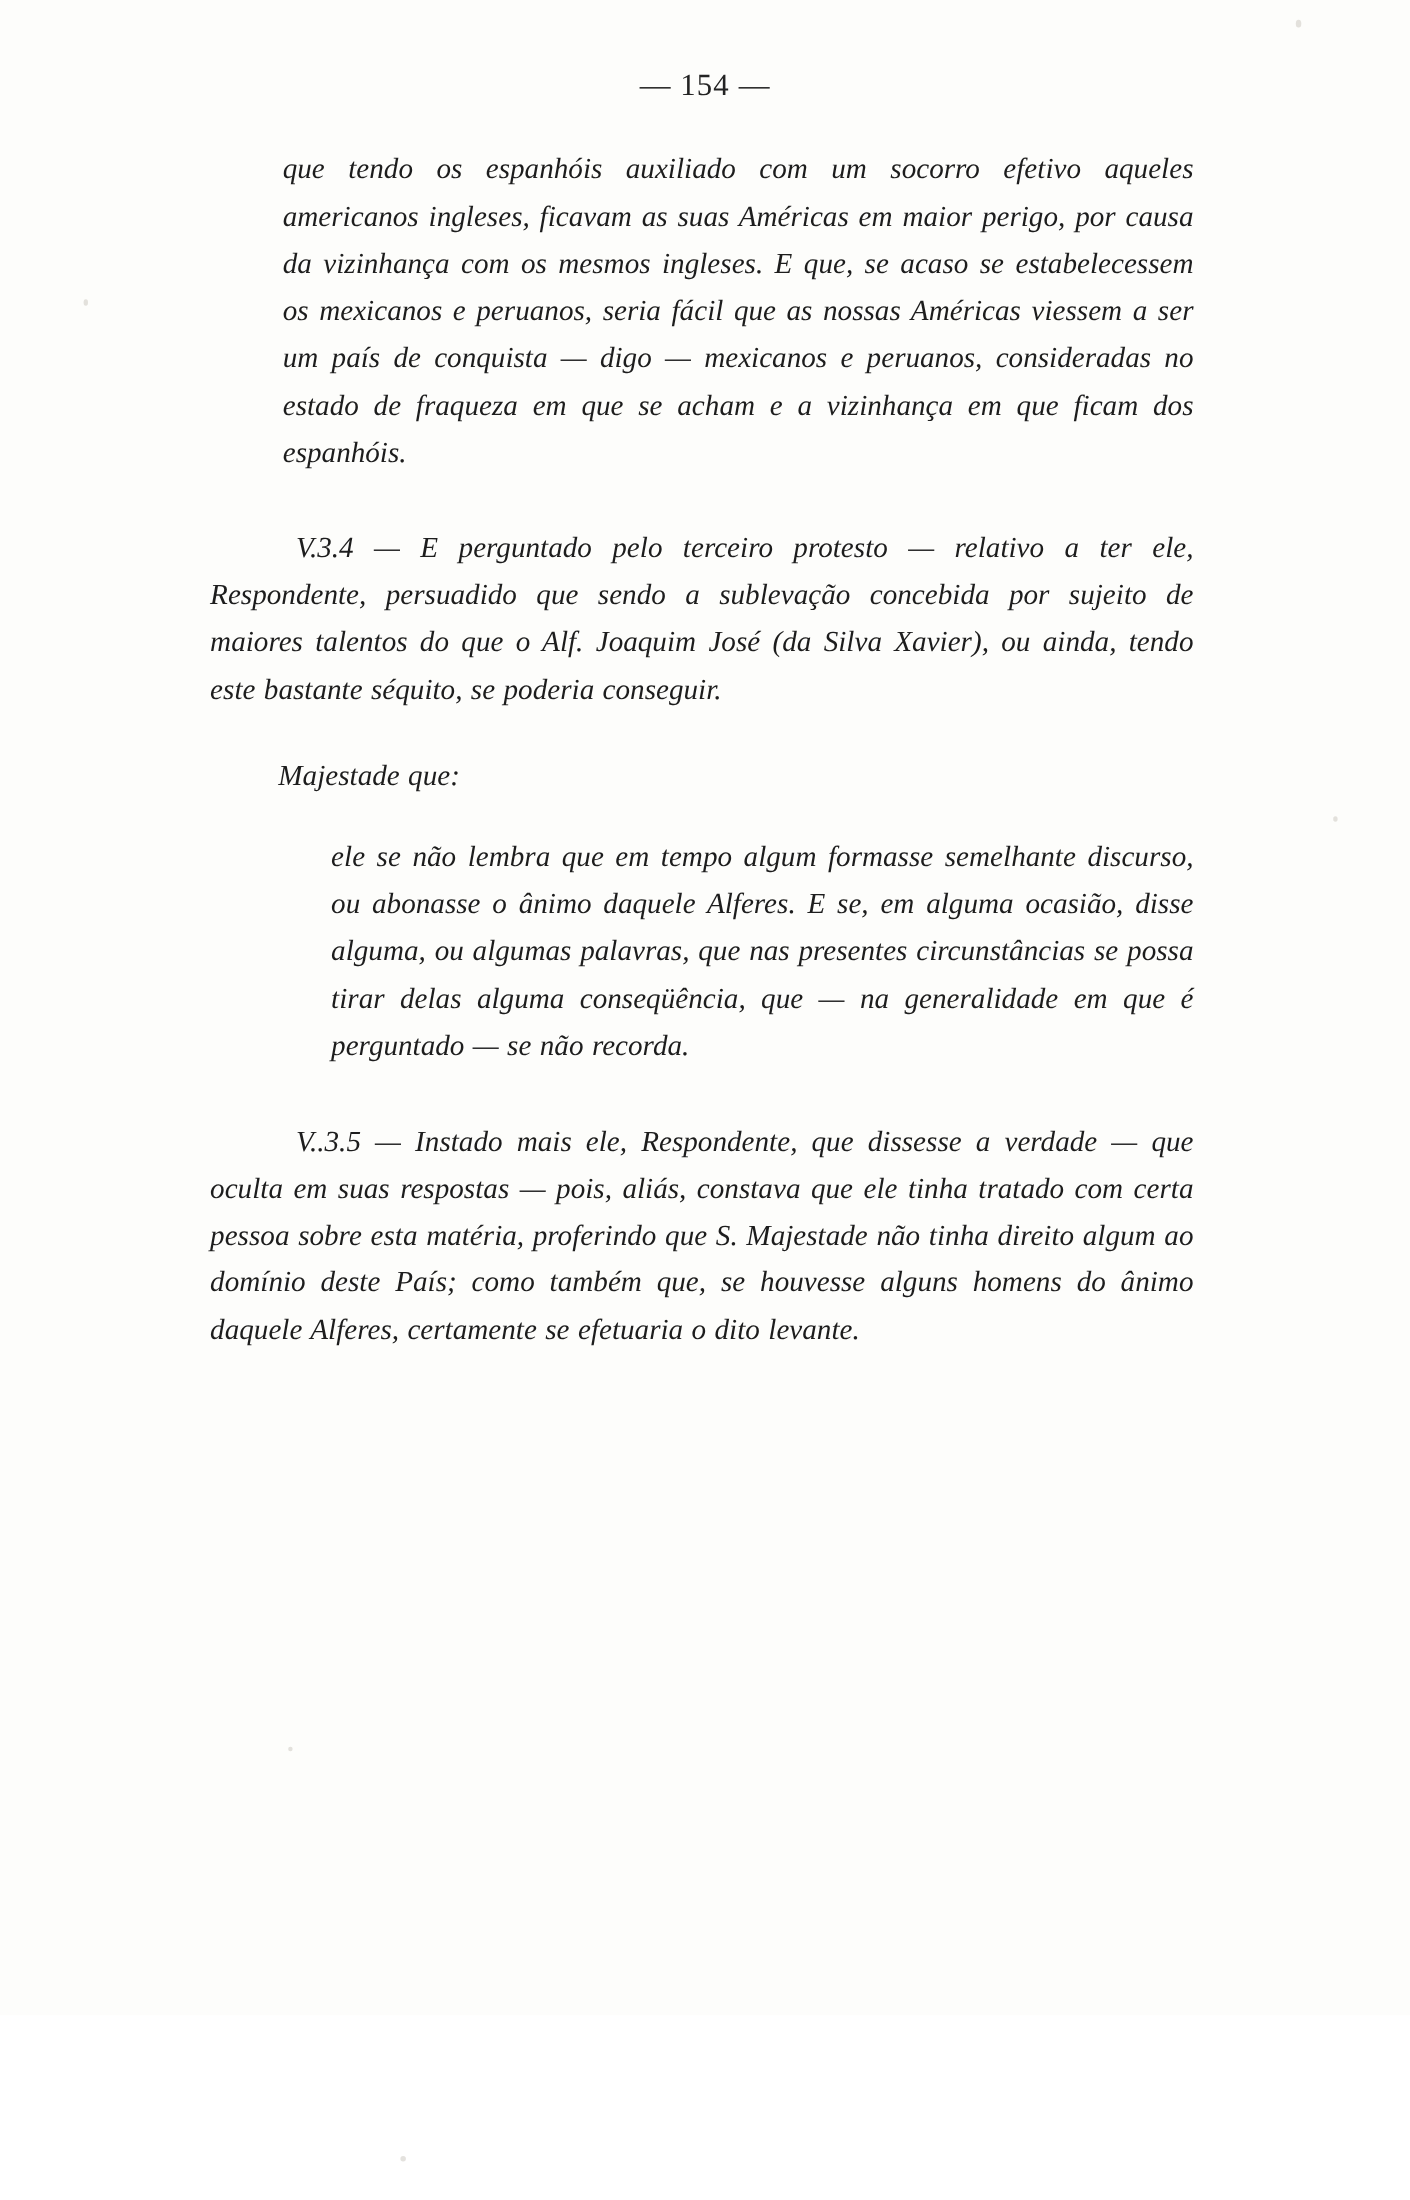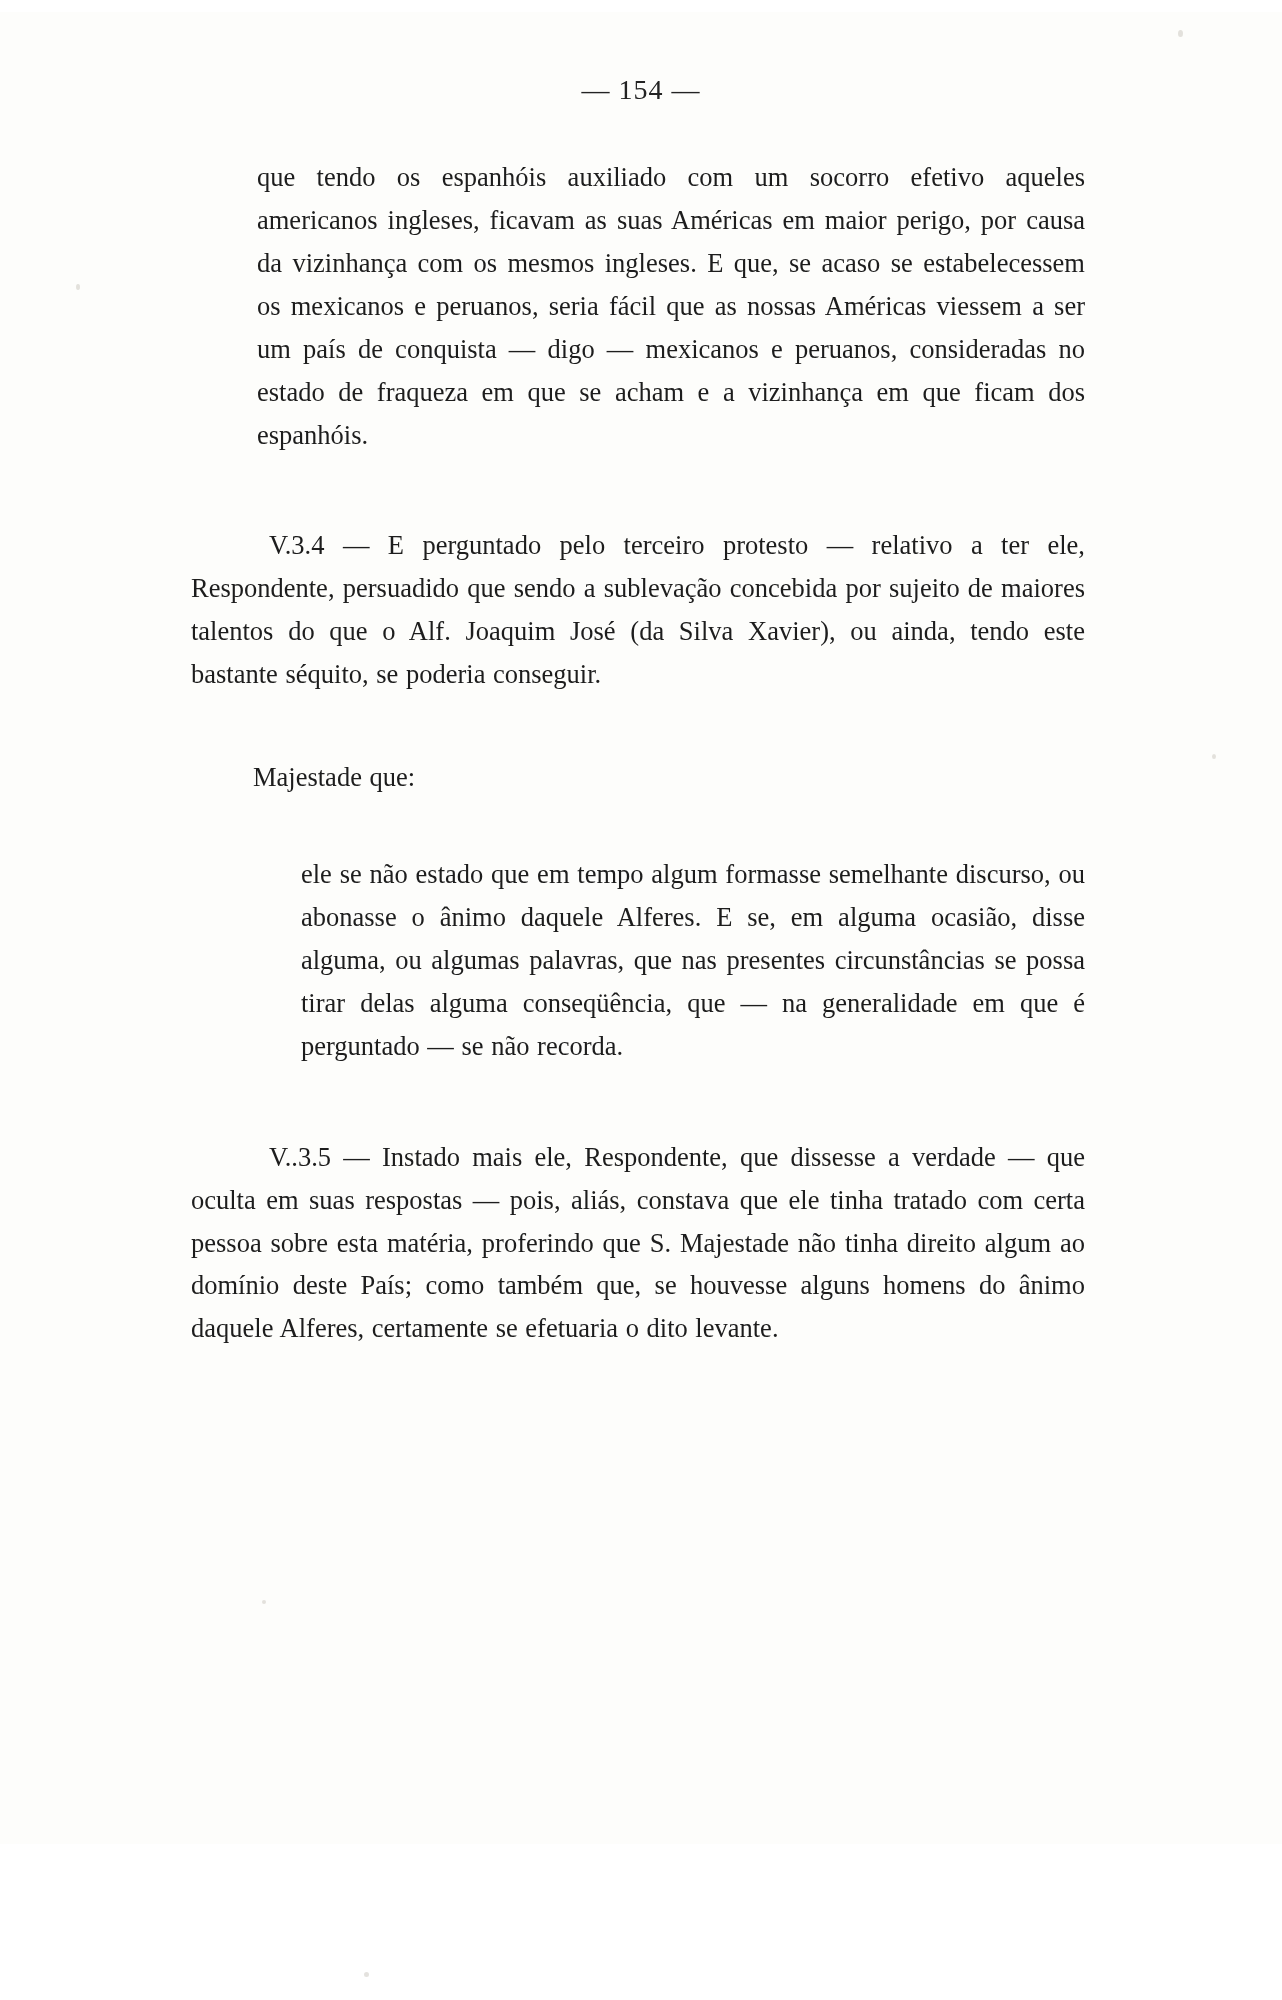--- a/index.html
+++ b/index.html
@@ -10,45 +10,46 @@
   body {
     width: 1282px;
     height: 2000px;
     position: relative;
     font-family: "Liberation Serif", serif;
     color: #1a1a1a;
     overflow: hidden;
   }
   .page {
     position: absolute;
-    top: 12px; left: 0;
+    top: 0; left: 0;
     width: 1282px;
     height: 1832px;
     background: #fdfdfb;
   }
   .page-number {
     text-align: center;
     font-size: 28px;
     letter-spacing: 1px;
     margin-top: 62px;
     color: #232323;
     font-family: "Liberation Serif", serif;
   }
   .body-area {
     margin: 0 auto;
     width: 900px;
     padding-top: 38px;
   }
   p {
-    margin: 12px;
+    margin: 0;
     text-align: justify;
     font-size: 26.5px;
     line-height: 1.62;
     color: #1d1d1d;
     word-spacing: 1px;
+    font-style: italic;
   }
   .para-indent-block {
     margin-left: 66px;
     margin-right: 6px;
   }
   .para-block {
     margin-left: 0;
     margin-right: 6px;
   }
   .para-quote {
@@ -91,20 +92,20 @@
     <div class="gap-lg"></div>
 
     <p class="para-block first-line-indent">V.3.4 — E perguntado pelo terceiro protesto — relativo a ter ele, Respondente, persuadido que sendo a sublevação concebida por sujeito de maiores talentos do que o Alf. Joaquim José (da Silva Xavier), ou ainda, tendo este bastante séquito, se poderia conseguir.</p>
 
     <div class="gap-md"></div>
 
     <p class="para-block mini-indent">Majestade que:</p>
 
     <div class="gap-sm"></div>
 
-    <p class="para-quote">ele se não estado que em tempo algum formasse semelhante discurso, ou abonasse o ânimo daquele Alferes. E se, em alguma ocasião, disse alguma, ou algumas palavras, que nas presentes circunstâncias se possa tirar delas alguma conseqüência, que — na generalidade em que é perguntado — se não recorda.</p>
+    <p class="para-quote">ele se não lembra que em tempo algum formasse semelhante discurso, ou abonasse o ânimo daquele Alferes. E se, em alguma ocasião, disse alguma, ou algumas palavras, que nas presentes circunstâncias se possa tirar delas alguma conseqüência, que — na generalidade em que é perguntado — se não recorda.</p>
 
     <div class="gap-lg"></div>
 
     <p class="para-block first-line-indent">V..3.5 — Instado mais ele, Respondente, que dissesse a verdade — que oculta em suas respostas — pois, aliás, constava que ele tinha tratado com certa pessoa sobre esta matéria, proferindo que S. Majestade não tinha direito algum ao domínio deste País; como também que, se houvesse alguns homens do ânimo daquele Alferes, certamente se efetuaria o dito levante.</p>
 
   </div>
 </div>
 
 </body></html>

